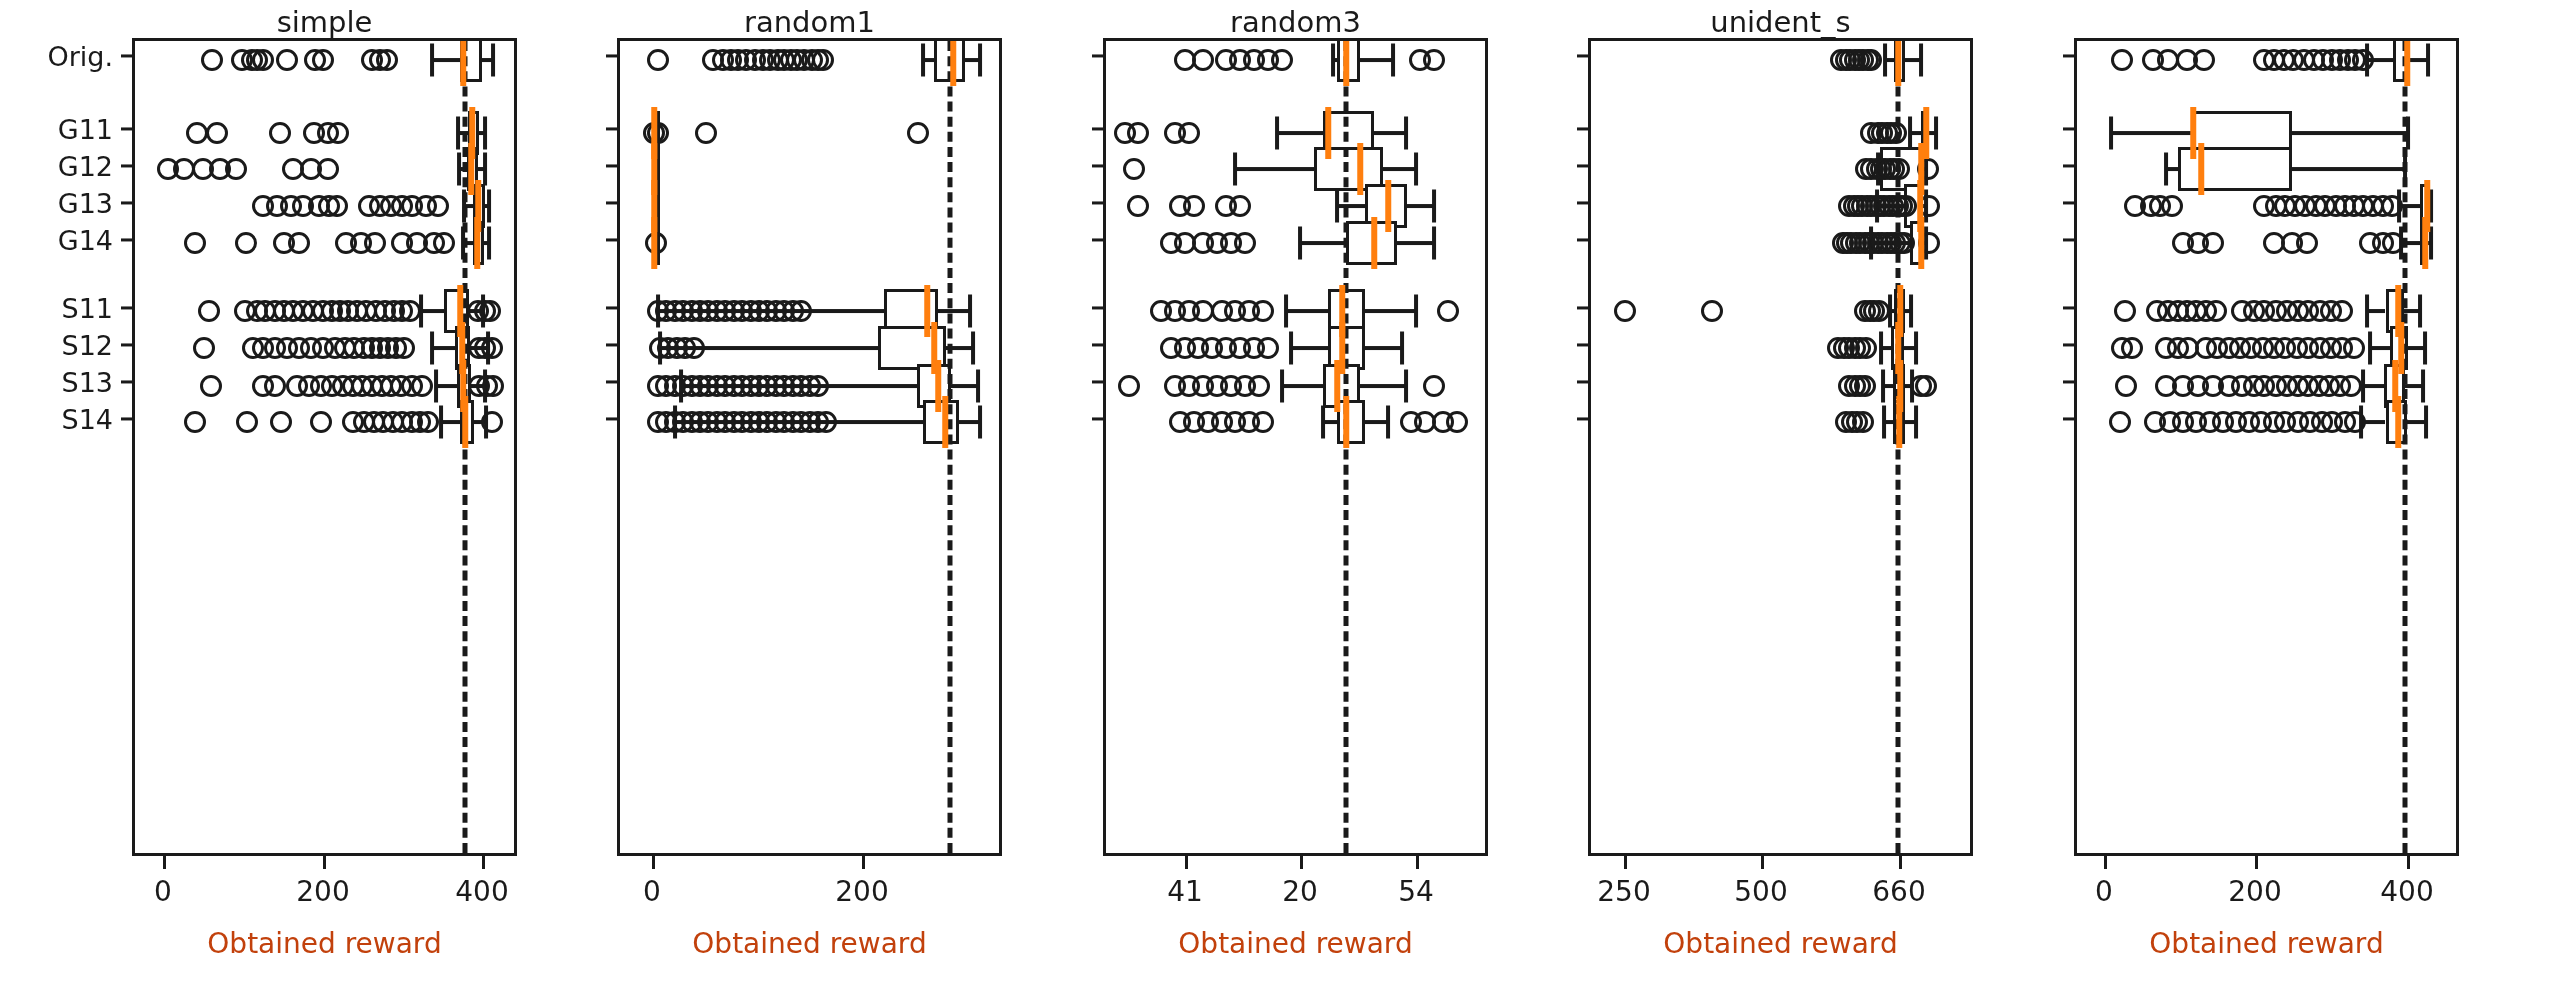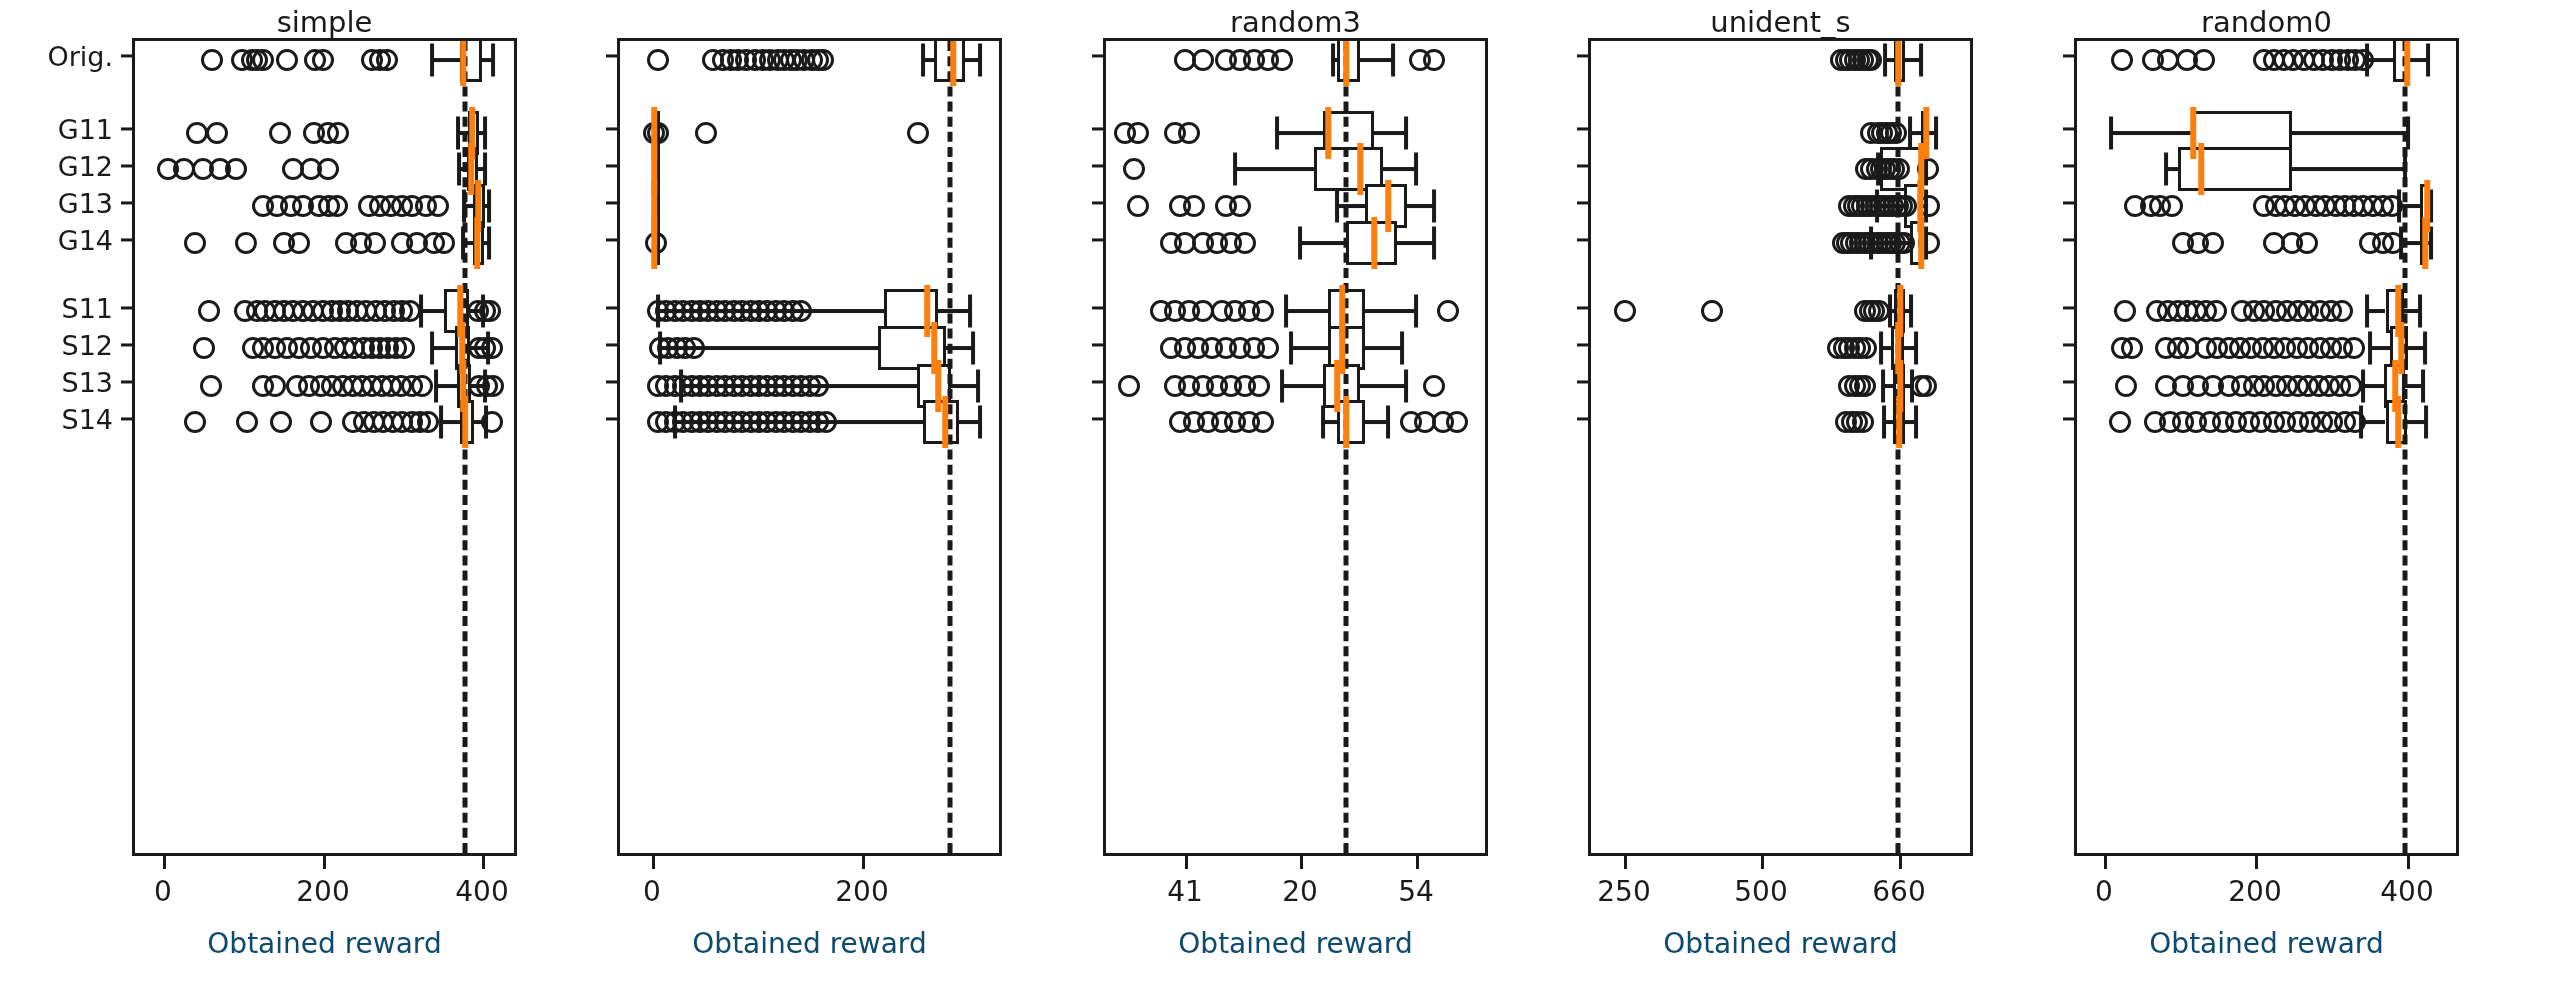--- a/index.html
+++ b/index.html
@@ -46,21 +46,21 @@
   .xtick-label{
     position:absolute;
     font-size:28px;color:#1a1a1a;
     white-space:nowrap;
     transform:translateX(-50%);
   }
   .xaxis-label{
     position:absolute;
     left:0;right:0;
     text-align:center;
-    font-size:28px;color:#0c4a6e;
+    font-size:28px;color:#c2410c;
     white-space:nowrap;
   }
   
   .bp-box{
     position:absolute;
     border:3.9px solid #1a1a1a;
     box-sizing:border-box;
     background:#ffffff;
     transform:translateY(-50%);
   }
@@ -307,20 +307,21 @@
         <div class="ytick-label" style="left: -124px; width: 105px; top: 419px;">S14</div>
         <div class="xtick-mark" style="left: 31px; top: 856px;"></div>
         <div class="xtick-label" style="left: 31px; top: 875px;">0</div>
         <div class="xtick-mark" style="left: 191px; top: 856px;"></div>
         <div class="xtick-label" style="left: 191px; top: 875px;">200</div>
         <div class="xtick-mark" style="left: 350px; top: 856px;"></div>
         <div class="xtick-label" style="left: 350px; top: 875px;">400</div>
         <div class="xaxis-label" style="top: 927px;">Obtained reward</div>
       </div>
       <div class="panel" style="left: 617px; width: 385px;">
+        <div class="panel-title">random1</div>
         <div class="axes" style="left: 0px; top: 38px; width: 385px; height: 818px;">
           <div class="vline" style="left: 330px;"></div>
           <div class="bp-whisker" style="left: 303px; width: 10.5px; top: 19px;"></div>
           <div class="bp-whisker" style="left: 344px; width: 16px; top: 19px;"></div>
           <div class="bp-cap" style="left: 303px; top: 19px; height: 33px;"></div>
           <div class="bp-cap" style="left: 360px; top: 19px; height: 33px;"></div>
           <div class="bp-box" style="left: 314px; width: 30.5px; top: 19px; height: 44px;"></div>
           <div class="bp-median" style="left: 333px; top: 19px; height: 52px;"></div>
           <div class="bp-flier" style="left: 38px; top: 19px; width: 22px; height: 22px;"></div>
           <div class="bp-flier" style="left: 93px; top: 19px; width: 22px; height: 22px;"></div>
@@ -756,21 +757,20 @@
         <div class="ytick-mark" style="left: -11px; top: 419px;"></div>
         <div class="xtick-mark" style="left: 36px; top: 856px;"></div>
         <div class="xtick-label" style="left: 36px; top: 875px;">250</div>
         <div class="xtick-mark" style="left: 173px; top: 856px;"></div>
         <div class="xtick-label" style="left: 173px; top: 875px;">500</div>
         <div class="xtick-mark" style="left: 311px; top: 856px;"></div>
         <div class="xtick-label" style="left: 311px; top: 875px;">660</div>
         <div class="xaxis-label" style="top: 927px;">Obtained reward</div>
       </div>
       <div class="panel" style="left: 2074px; width: 385px;">
-        <div class="panel-title">random0</div>
         <div class="axes" style="left: 0px; top: 38px; width: 385px; height: 818px;">
           <div class="vline" style="left: 328px;"></div>
           <div class="bp-whisker" style="left: 290px; width: 26px; top: 19px;"></div>
           <div class="bp-whisker" style="left: 333px; width: 18px; top: 19px;"></div>
           <div class="bp-cap" style="left: 290px; top: 19px; height: 33px;"></div>
           <div class="bp-cap" style="left: 351px; top: 19px; height: 33px;"></div>
           <div class="bp-box" style="left: 316px; width: 16.7px; top: 19px; height: 44px;"></div>
           <div class="bp-median" style="left: 330px; top: 19px; height: 52px;"></div>
           <div class="bp-flier" style="left: 45px; top: 19px; width: 22px; height: 22px;"></div>
           <div class="bp-flier" style="left: 76px; top: 19px; width: 22px; height: 22px;"></div>

